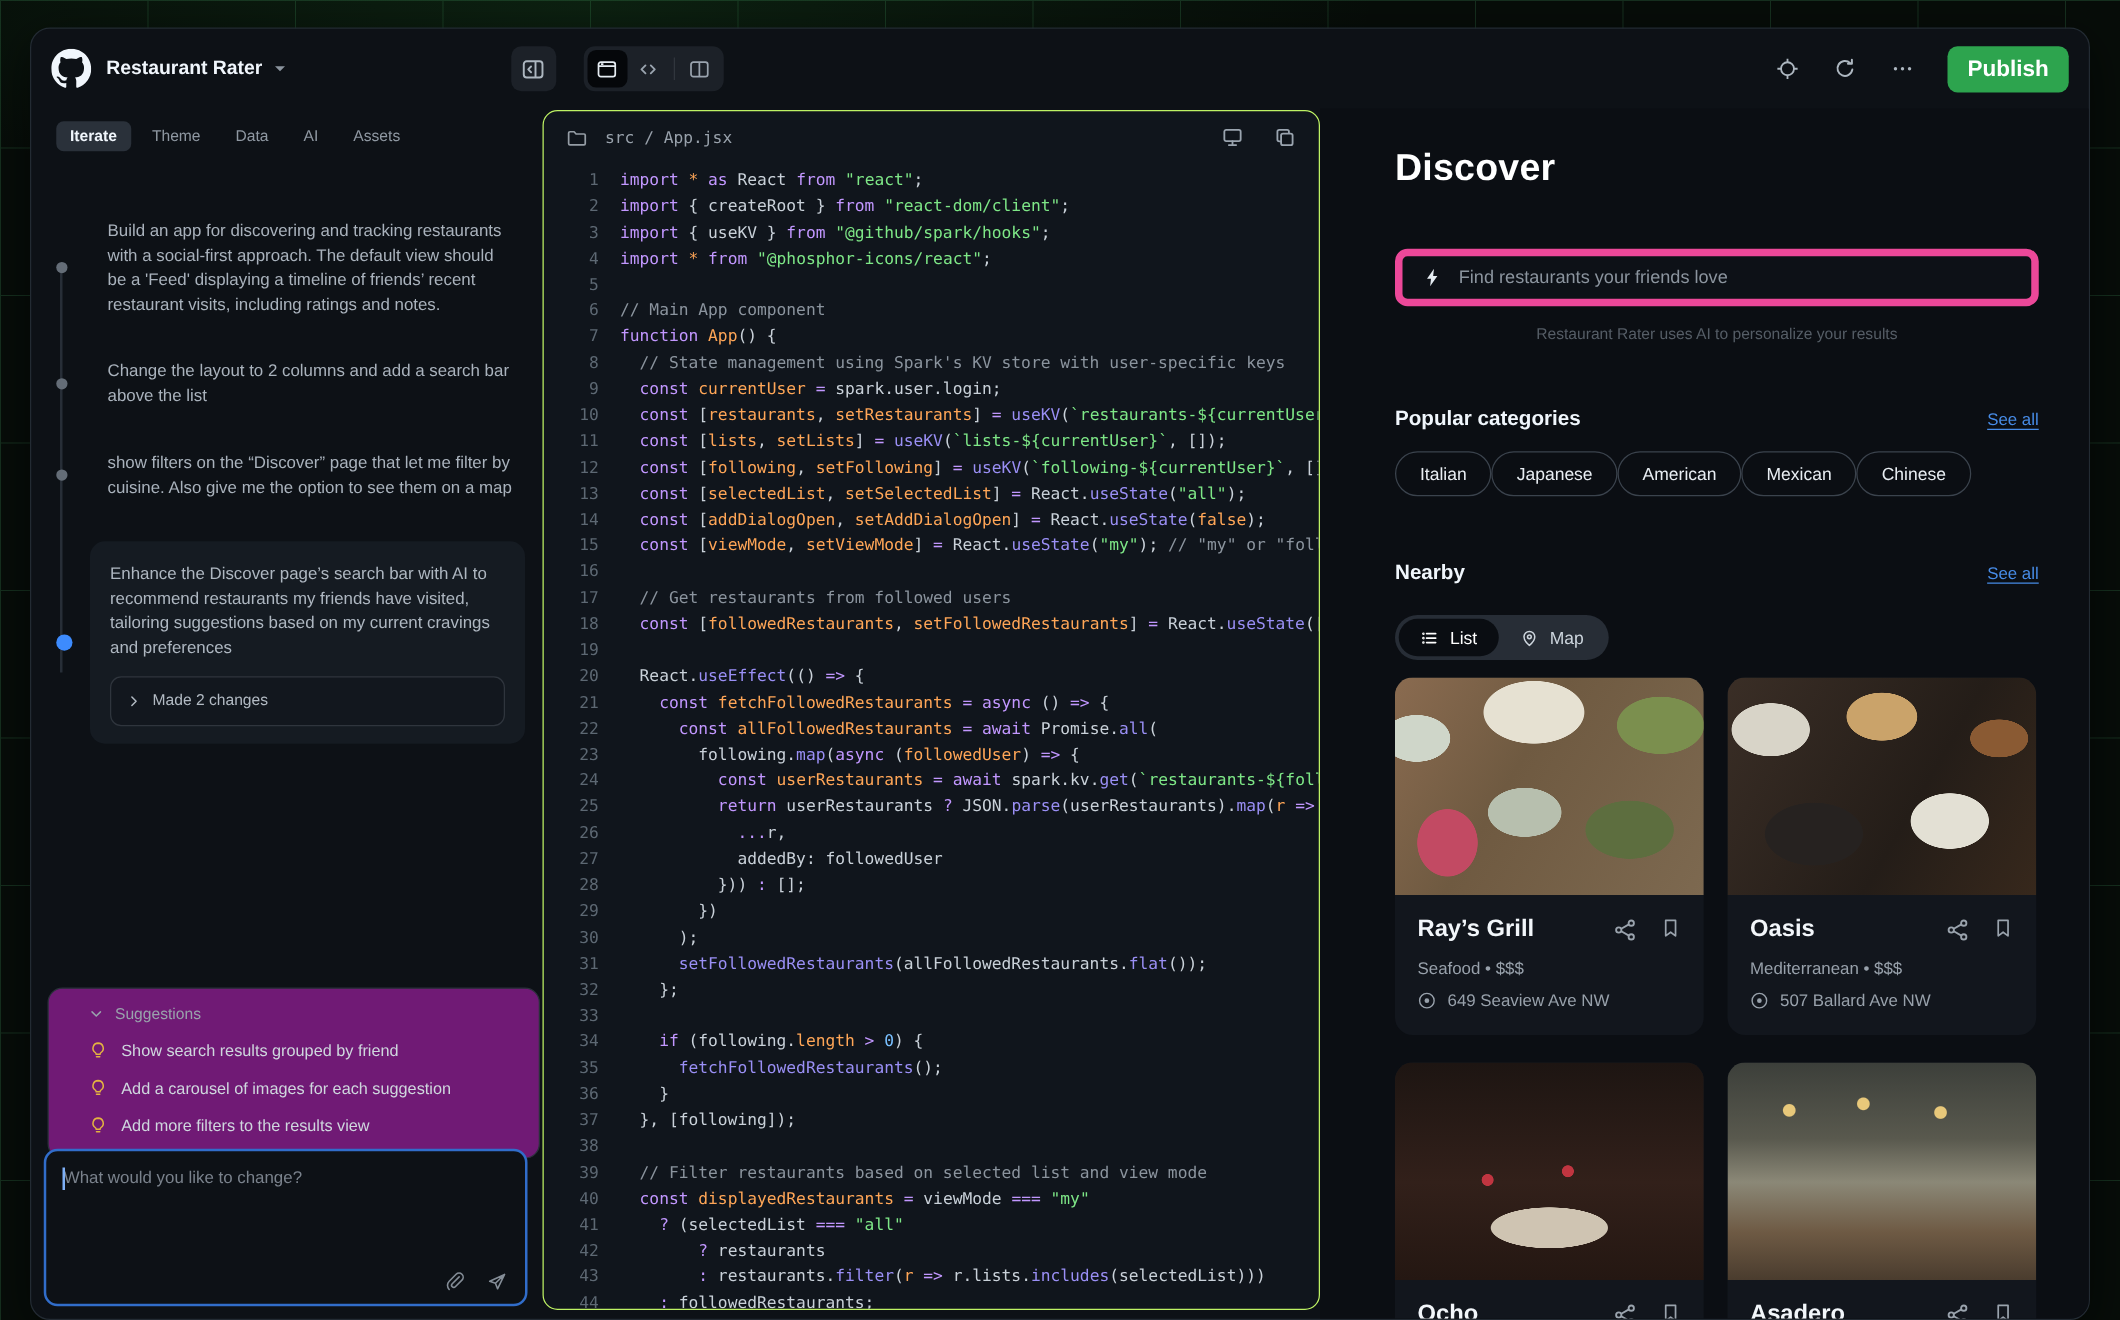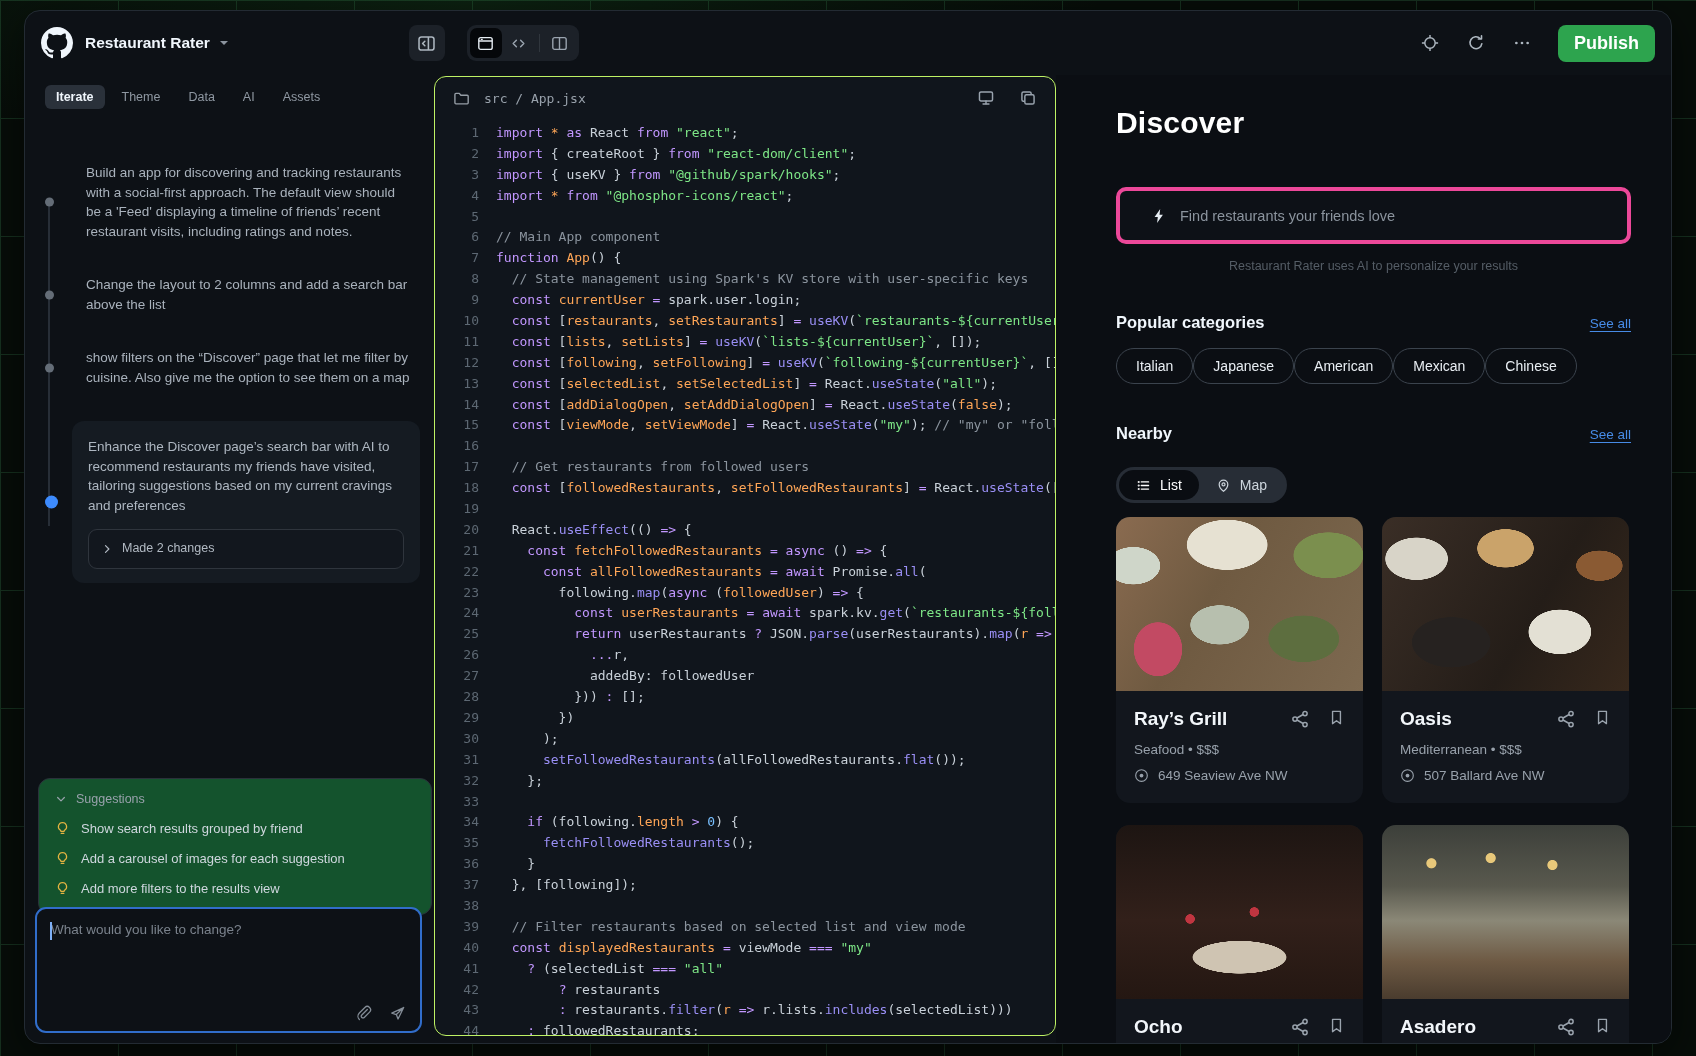--- a/index.html
+++ b/index.html
@@ -4,21 +4,21 @@
 <style>
   html,body{margin:0;padding:0;width:1696px;height:1056px;overflow:hidden;
     font-family:"Liberation Sans",sans-serif;
     background-color:#070d09;
     background-image:
       radial-gradient(900px 260px at 28% 0%, rgba(46,160,67,.14), transparent 70%),
       linear-gradient(#16301f 1px, transparent 1px),
       linear-gradient(90deg,#16301f 1px, transparent 1px);
     background-size:auto,118px 118px,118px 118px;}
   *{box-sizing:border-box}
-  .window{position:absolute;left:24px;top:10px;width:1648px;height:1034px;background:#0d1116;
+  .window{position:absolute;left:24px;top:22px;width:1648px;height:1034px;background:#0d1116;
     border-radius:16px;border:1px solid #232b33;box-shadow:0 10px 40px rgba(0,0,0,.55);overflow:hidden;
     display:flex;flex-direction:column;color:#c9d1d9;}
   
   .hdr{height:64px;display:flex;align-items:center;padding:0 16px;flex:0 0 auto;}
   .gh-logo{width:32px;height:32px;flex:0 0 auto}
   .app-title{font-size:15.5px;font-weight:700;color:#f0f6fc;margin-left:12px}
   .caret{margin-left:9px;color:#8b949e}
   .hdr-spacer{flex:1}
   .icon-btn{width:36px;height:36px;border-radius:8px;display:flex;align-items:center;justify-content:center;color:#adb7c0;background:transparent;border:none}
   .collapse-btn{background:#1c2128;margin-right:22px}
@@ -37,21 +37,21 @@
   .tab.active{background:#2a313a;color:#f0f6fc;font-weight:600}
   .history{flex:1;min-height:0;position:relative;padding:54px 22px 0 61px;overflow:hidden}
   .rail{position:absolute;left:23px;top:95px;width:2px;height:322px;background:#272e37}
   .msg{position:relative;font-size:13.5px;line-height:19.5px;color:#a9b2bc;margin-bottom:34px}
   .msg .dot{position:absolute;left:-41px;top:50%;transform:translateY(-50%);width:9px;height:9px;border-radius:50%;background:#646d77}
   .msg.active .dot{width:13px;height:13px;background:#3d8bfd;left:-43px}
   .msg.cardmsg{background:#151b22;border-radius:12px;margin-left:-14px;margin-right:-8px;padding:16px 16px 14px;color:#aeb7c1}
   .msg.cardmsg .dot{left:-27px}
   .mini-btn{margin-top:14px;display:flex;align-items:center;gap:9px;border:1px solid #2f353d;border-radius:9px;
     padding:9px 12px;font-size:12.5px;color:#b2bac3;background:#12171e}
-  .sugg{margin:0 2px -8px 13px;border:1px solid #2a313a;border-radius:12px;padding:13px 16px 18px;flex:0 0 auto;background:#14532d}
+  .sugg{margin:0 2px -8px 13px;border:1px solid #2a313a;border-radius:12px;padding:13px 32px 18px;flex:0 0 auto;background:#701a75}
   .sugg-hdr{display:flex;align-items:center;gap:9px;font-size:12.5px;color:#99a2ac}
   .sugg-item{display:flex;align-items:center;gap:11px;margin-top:15px;font-size:13px;color:#cfd7de}
   .composer{position:relative;z-index:1;margin:0 12px 0 10px;height:126px;background:#0d1116;border:2px solid #316dca;border-radius:11px;flex:0 0 auto}
   .composer textarea{position:absolute;inset:0;background:transparent;border:none;outline:none;resize:none;
     padding:13px 14px;font-family:"Liberation Sans",sans-serif;font-size:13.5px;color:#c9d1d9;caret-color:#6cb6ff}
   .composer textarea::placeholder{color:#7a828c}
   .caret-bar{position:absolute;left:13px;top:13px;width:1.5px;height:18px;background:#7eb0f7}
   .composer-icons{position:absolute;right:14px;bottom:9px;display:flex;gap:17px;color:#848d97}
   
   .editor{width:622px;flex:0 0 auto;margin:1px 0 7px;border:1px solid #bef264;border-radius:12px;background:#10151c;
@@ -61,27 +61,27 @@
   .ed-hdr-icons{margin-left:auto;display:flex;gap:24px;color:#9aa4af}
   .codearea{flex:1;overflow:hidden;padding:4px 0 0 14px;font-family:"DejaVu Sans Mono",monospace;font-size:13px}
   .cl{display:flex;height:20.9px;line-height:20.9px;white-space:pre}
   .ln{width:30px;text-align:right;color:#5d6873;flex:0 0 auto;padding-right:0}
   .cd{padding-left:17px;overflow:hidden}
   .tk-k{color:#c297ff}.tk-s{color:#7ee787}.tk-o{color:#ffa657}.tk-f{color:#9a8ff5}
   .tk-c{color:#8b949e}.tk-w{color:#c9d1d9}.tk-n{color:#79c0ff}
   
   .preview{flex:1;background:#0b0e13;min-width:0;padding:31px 40px 0 60px;overflow:hidden}
   .pv-title{font-size:30px;font-weight:700;color:#ffffff;letter-spacing:.2px}
-  .pv-search{margin-top:47px;height:57px;border:4px solid #ec4899;border-radius:10px;background:#0d1117;
-    display:flex;align-items:center;padding:0 31px;gap:11px}
+  .pv-search{margin-top:47px;height:46px;border:6px solid #ec4899;border-radius:10px;background:#0d1117;
+    display:flex;align-items:center;padding:0 16px;gap:11px}
   .pv-search input{flex:1;background:transparent;border:none;outline:none;font-family:"Liberation Sans",sans-serif;
     font-size:14.5px;color:#e6edf3}
   .pv-search input::placeholder{color:#8b949e}
   .pv-caption{margin-top:15px;text-align:center;font-size:12.5px;color:#555d66}
-  .sec-hdr{display:flex;align-items:baseline;justify-content:space-between;margin-top:40px}
+  .sec-hdr{display:flex;align-items:baseline;justify-content:space-between;margin-top:52px}
   .sec-title{font-size:16.5px;font-weight:700;color:#f0f6fc}
   .see-all{font-size:13.5px;color:#478be6;text-decoration:underline;text-underline-offset:3px}
   .pills{display:flex;gap:0;margin-top:16px}
   .pill{height:36px;display:flex;align-items:center;padding:0 19px;border:1px solid #3b434d;border-radius:999px;
     font-size:14px;color:#e9eef3;background:transparent}
   .toggle{display:inline-flex;background:#272d36;border-radius:999px;padding:3px;margin-top:24px}
   .tg-seg{display:flex;align-items:center;gap:9px;padding:7px 17px;border-radius:999px;font-size:14px;color:#cdd5dd}
   .tg-seg.active{background:#0a0d12;color:#fff;font-weight:400}
   .cards{margin-top:14px;display:grid;grid-template-columns:1fr 1fr;column-gap:19px;row-gap:22px;max-width:513px}
   .card{background:#12161d;border-radius:14px;overflow:hidden}

